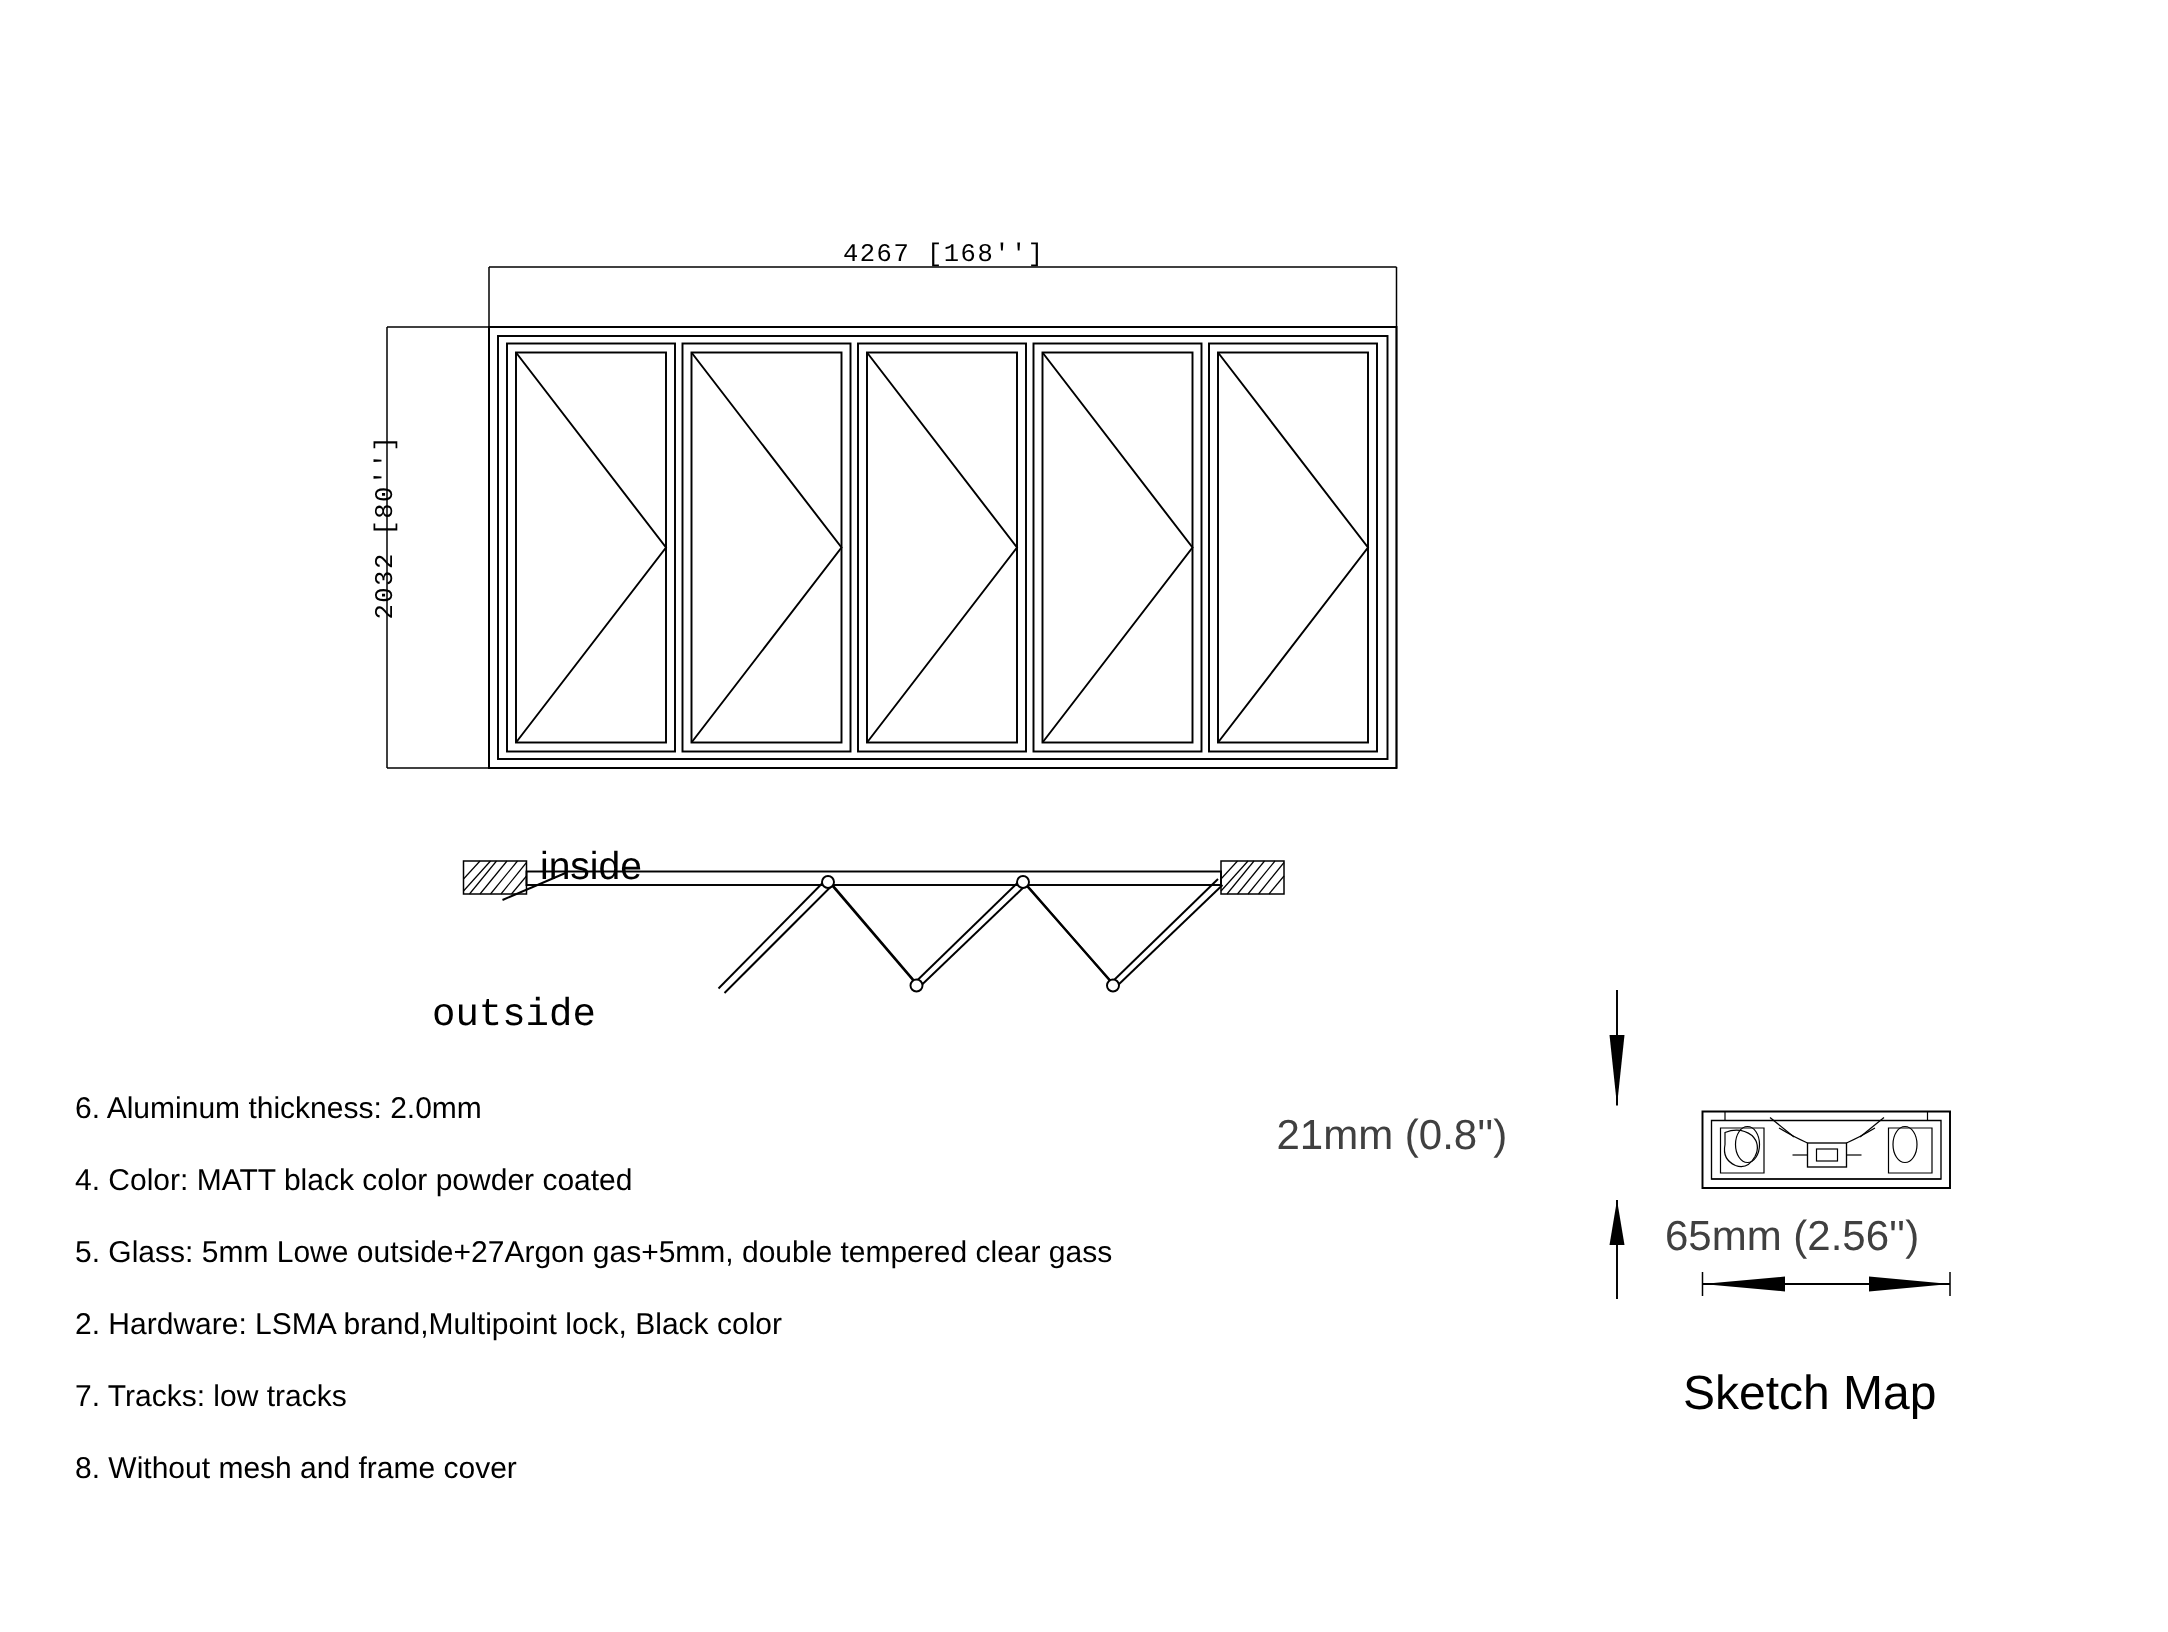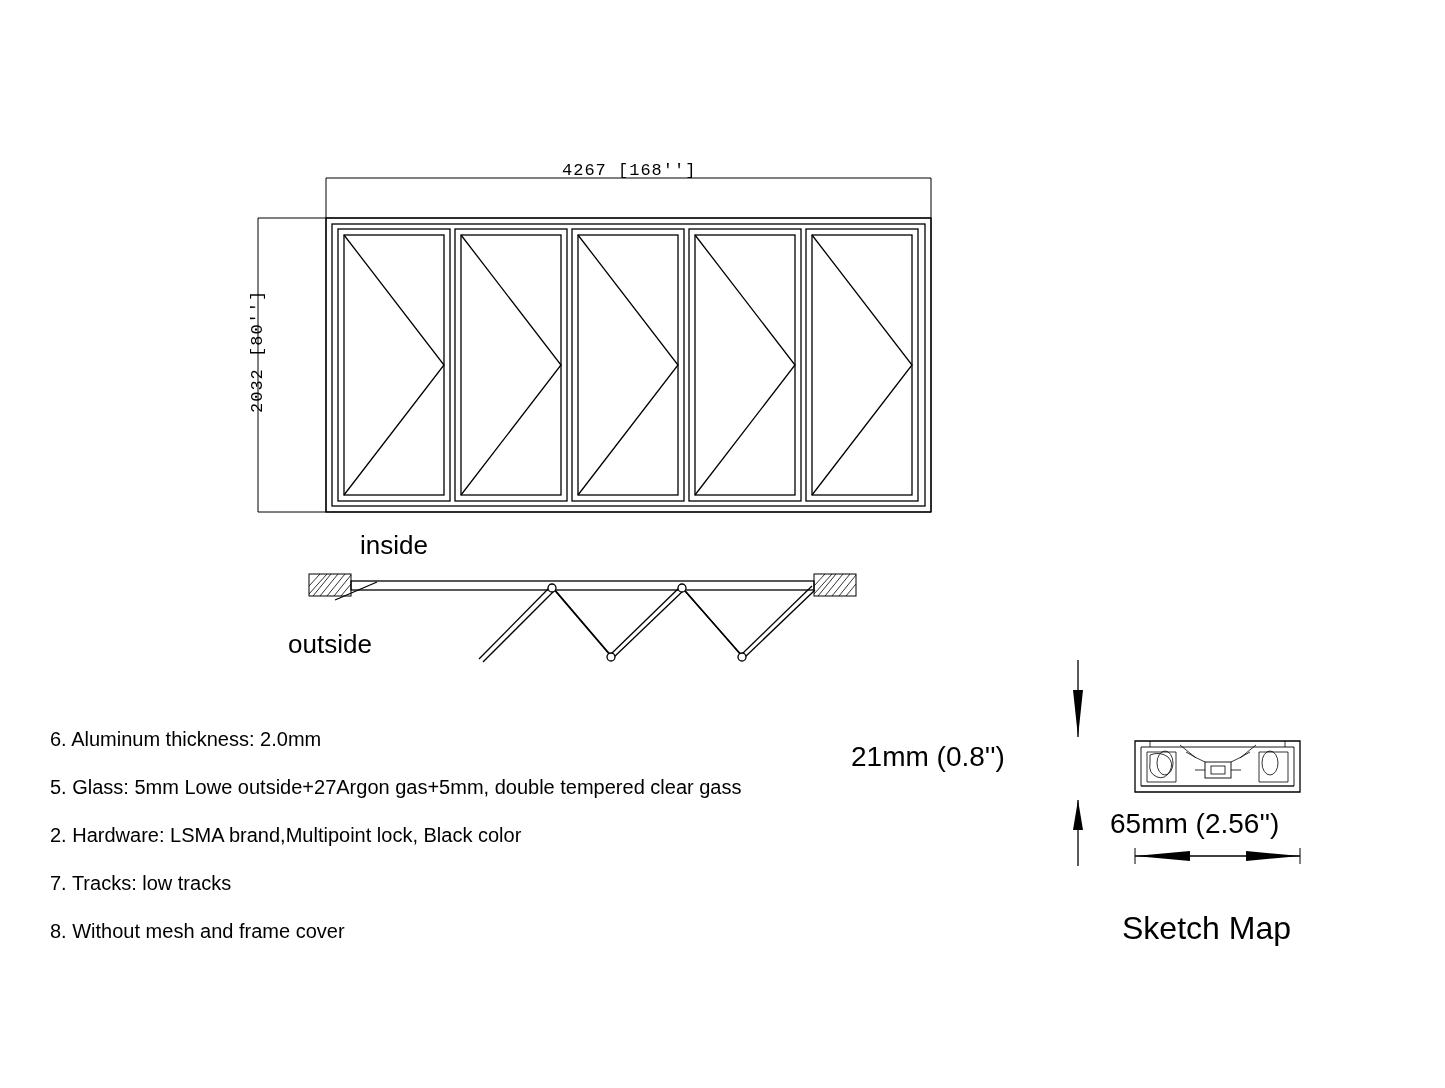--- a/index.html
+++ b/index.html
@@ -37,29 +37,30 @@
     letter-spacing: 1px;
     color: #000;
   }
   .dim-vert {
     transform-origin: 0 0;
     transform: rotate(-90deg);
   }
   .side-label {
     font-size: 26px;
     color: #000;
+    margin-top: 32px;
   }
   .spec-line {
     font-size: 20px;
     color: #000;
     line-height: 34px;
   }
   .sketch-dim {
     font-size: 28px;
-    color: #000000;
+    color: #404040;
   }
   .sketch-title {
     font-size: 32px;
     color: #000;
   }
   #spec-list {
     position: absolute;
     left: 50px;
     top: 722px;
     width: 900px;
@@ -216,30 +217,31 @@
 
     </g>
   </svg>
 
   <div class="lbl dim-text" style="left:562px; top:161px;">4267 [168'']</div>
 
   <div class="lbl dim-text dim-vert" style="left:248px; top:413px;">2032 [80'']</div>
 
   <div class="lbl side-label" style="left:360px; top:530px;">inside</div>
 
-  <div class="lbl side-label" style="left:288px; top:629px;">outside</div>
+  <div class="lbl side-label" style="left:288px; top:629px;font-family:Liberation Mono, monospace;">outside</div>
 
   <div class="lbl sketch-dim" style="left:851px; top:741px;">21mm (0.8'')</div>
 
   <div class="lbl sketch-dim" style="left:1110px; top:808px;">65mm (2.56'')</div>
 
   <div class="lbl sketch-title" style="left:1122px; top:910px;">Sketch Map</div>
 
   <div id="spec-list">
     <div class="spec-line">6. Aluminum thickness: 2.0mm</div>
+    <div class="spec-line">4. Color: MATT black color powder coated</div>
     <div class="spec-line">5. Glass: 5mm Lowe outside+27Argon gas+5mm, double tempered clear gass</div>
     <div class="spec-line">2. Hardware: LSMA brand,Multipoint lock, Black color</div>
     <div class="spec-line">7. Tracks: low tracks</div>
     <div class="spec-line">8. Without mesh and frame cover</div>
 
   </div>
 
 </div>
 
 </body></html>

